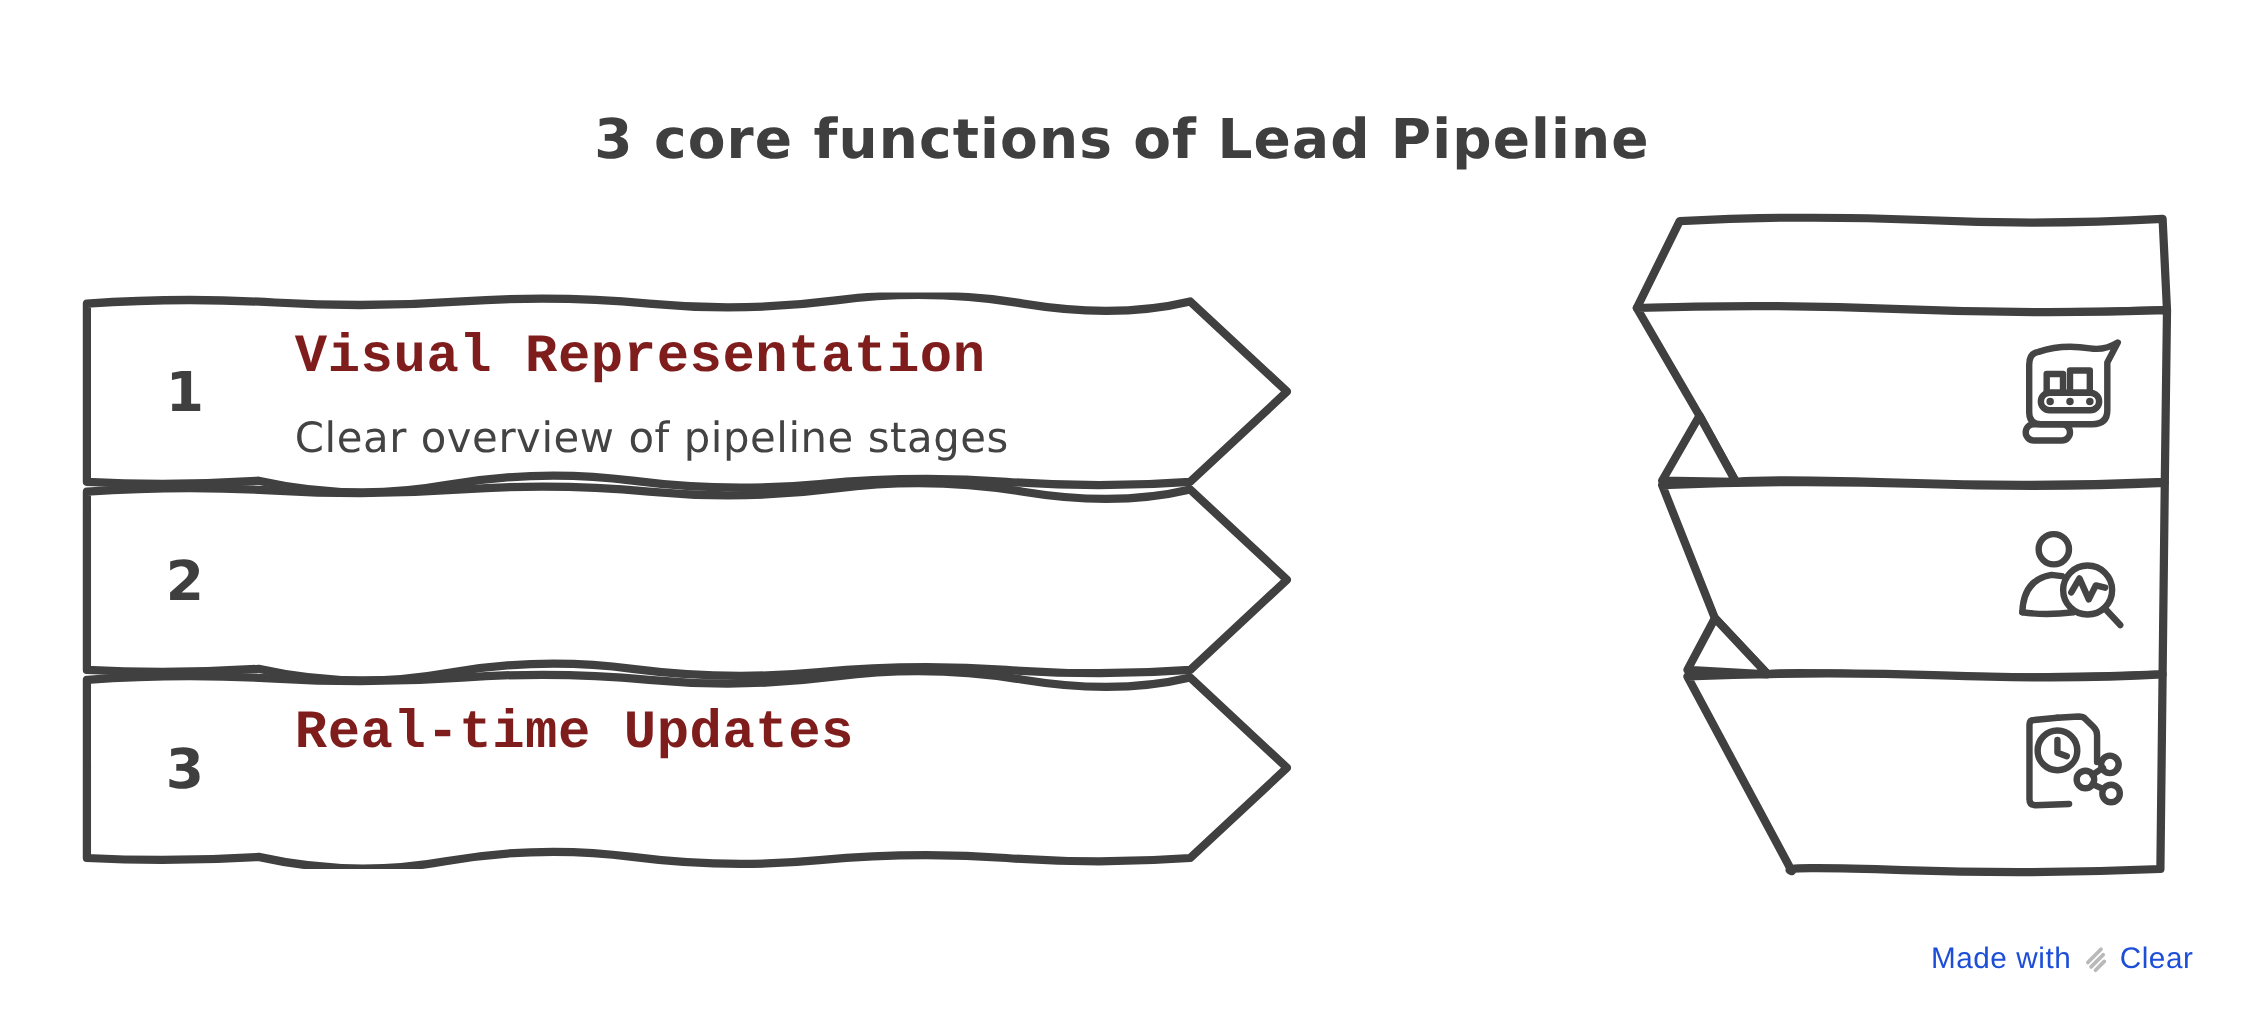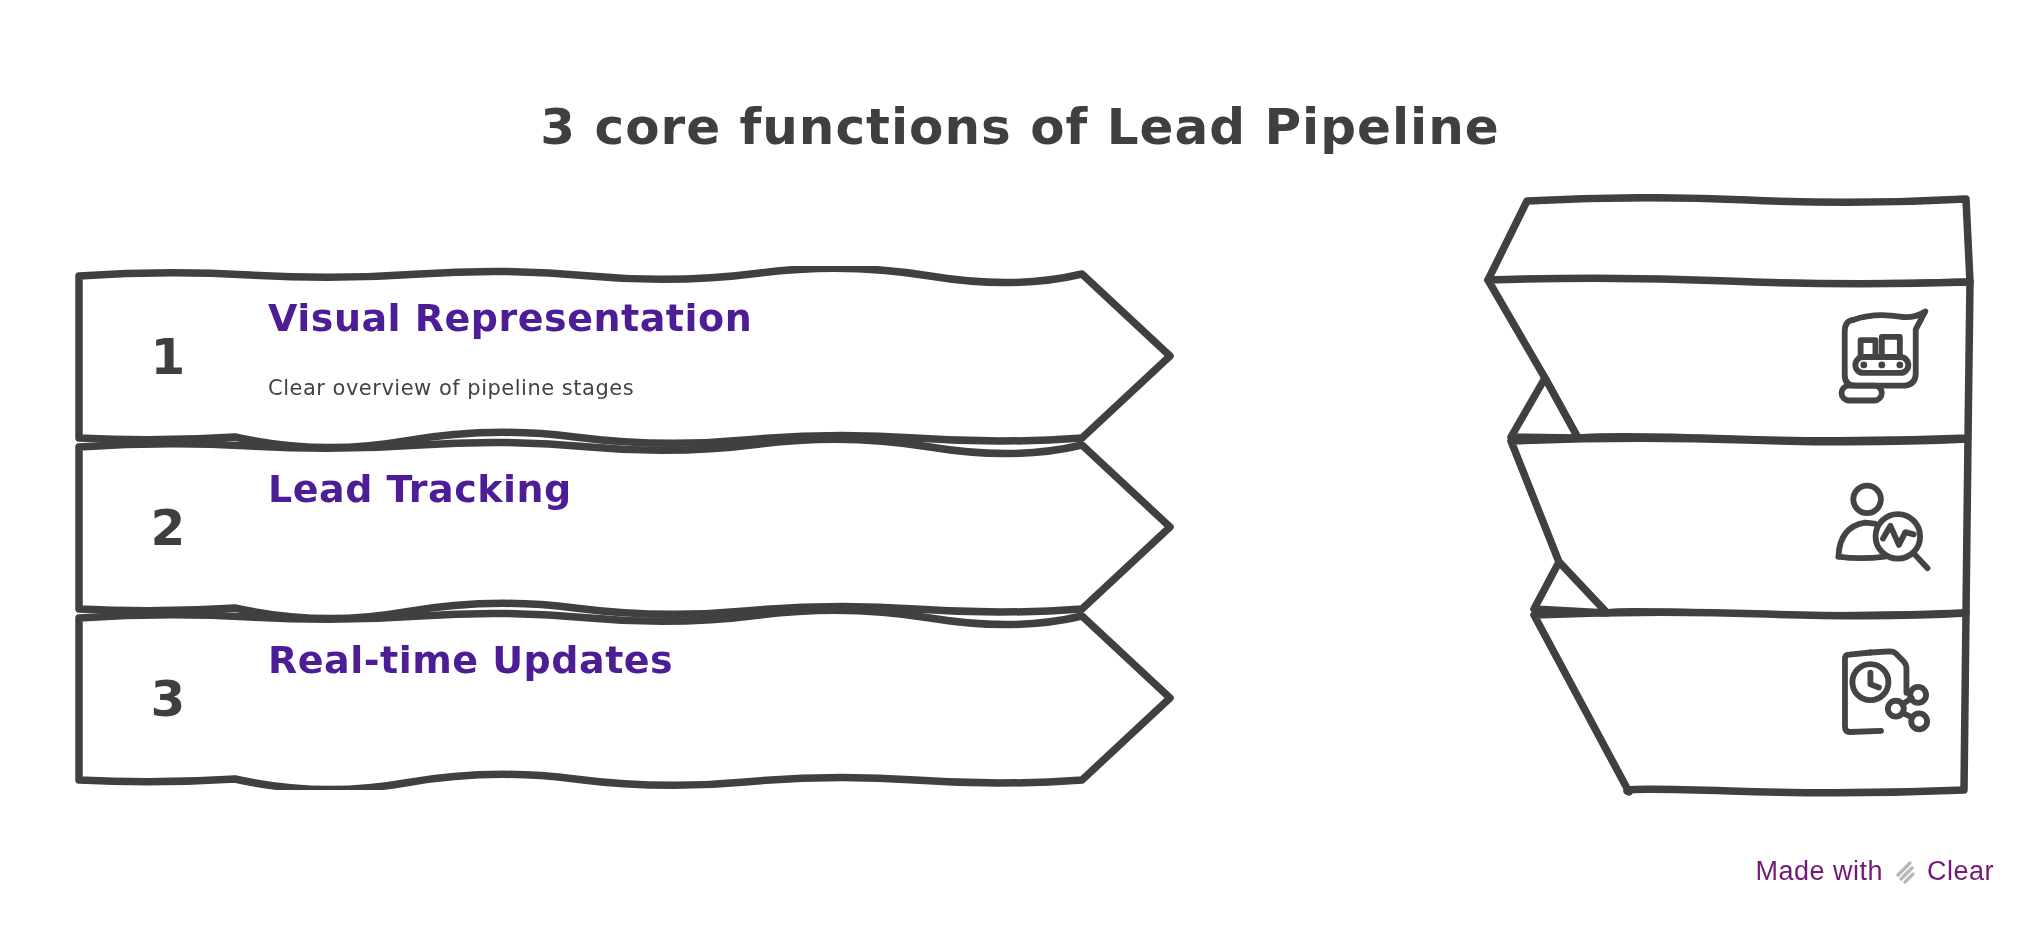--- a/index.html
+++ b/index.html
@@ -26,41 +26,42 @@
     color: #3f3f3f;
   }
   .banner { position: absolute; left: 70px; width: 1112px; height: 182px; }
   .banner svg.shape { position: absolute; left: 0; top: 0; }
   .banner .num {
     position: absolute; left: 50px; top: 62px; width: 96px;
     text-align: center; font-size: 50px; font-weight: bold; color: #3f3f3f;
   }
   .banner .btitle {
     position: absolute; left: 198px; top: 30px;
-    font-size: 38px; font-weight: bold; letter-spacing: 0.5px; color: #4c1d95;
+    font-size: 49px; font-weight: bold; letter-spacing: 0.5px; color: #7f1d1d;
     white-space: nowrap;
+    font-family: Liberation Mono, monospace;
   }
   .banner .bdesc {
     position: absolute; left: 198px; top: 110px;
-    font-size: 21px; letter-spacing: 0.5px; color: #434343;
+    font-size: 38px; letter-spacing: 0.5px; color: #434343;
     white-space: nowrap;
   }
   .b1 { top: 266px; }
   .b2 { top: 437px; }
   .b3 { top: 608px; }
   .ribbon { position: absolute; left: 1478px; top: 194px; }
   .ribbon-icon { position: absolute; }
   .icon1 { left: 1832px; top: 304px; }
   .icon2 { left: 1830px; top: 476px; }
   .icon3 { left: 1828px; top: 644px; }
   .footer {
     position: absolute; right: 46px; top: 856px;
     display: flex; align-items: center; gap: 10px;
     font-family: "Liberation Sans", sans-serif;
-    font-size: 27px; color: #701a75; letter-spacing: 0.5px;
+    font-size: 27px; color: #1d4ed8; letter-spacing: 0.5px;
   }
   .ink-stroke { stroke: #404040; fill: #ffffff; stroke-width: 7.5; stroke-linejoin: round; stroke-linecap: round; }
   .icon-stroke { stroke: #444444; fill: none; stroke-width: 5.5; stroke-linejoin: round; stroke-linecap: round; }
 </style>
 </head>
 <body>
 
 <div class="canvas">
 
   <h1 class="page-title">3 core functions of Lead Pipeline</h1>
@@ -72,21 +73,20 @@
     <div class="num">1</div>
     <div class="btitle">Visual Representation</div>
     <div class="bdesc">Clear overview of pipeline stages</div>
   </div>
 
   <div class="banner b2">
     <svg class="shape" width="1112" height="182" viewBox="0 0 1112 182">
       <path class="ink-stroke" d="M 9 10 Q 95 4 180 9 T 350 8 T 520 10 T 690 7 T 860 10 T 1012 8 L 1100 90 L 1012 172 Q 930 178 845 172 T 675 174 T 505 171 T 335 175 T 165 171 Q 85 176 9 172 Z"></path>
     </svg>
     <div class="num">2</div>
-    <div class="btitle">Lead Tracking</div>
   </div>
 
   <div class="banner b3">
     <svg class="shape" width="1112" height="182" viewBox="0 0 1112 182">
       <path class="ink-stroke" d="M 9 10 Q 95 4 180 9 T 350 8 T 520 10 T 690 7 T 860 10 T 1012 8 L 1100 90 L 1012 172 Q 930 178 845 172 T 675 174 T 505 171 T 335 175 T 165 171 Q 85 176 9 172 Z"></path>
     </svg>
     <div class="num">3</div>
     <div class="btitle">Real-time Updates</div>
   </div>
 

